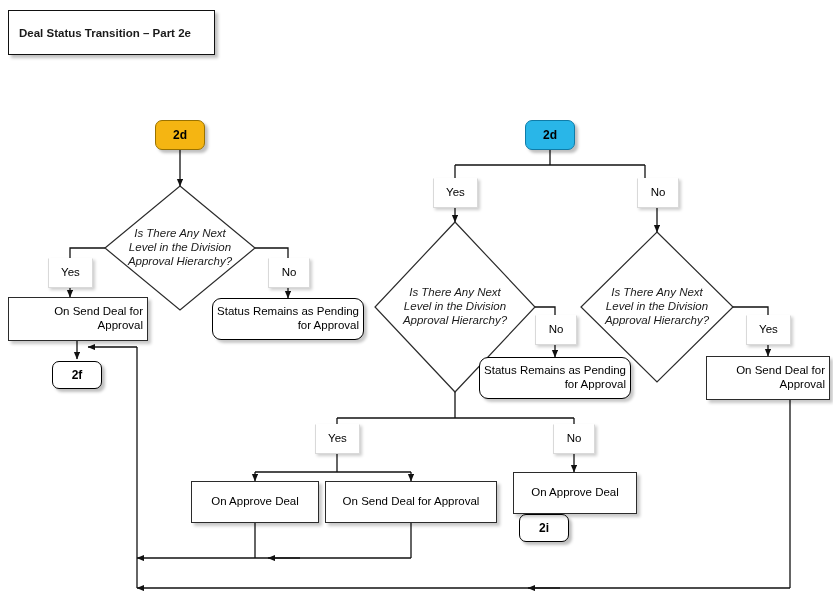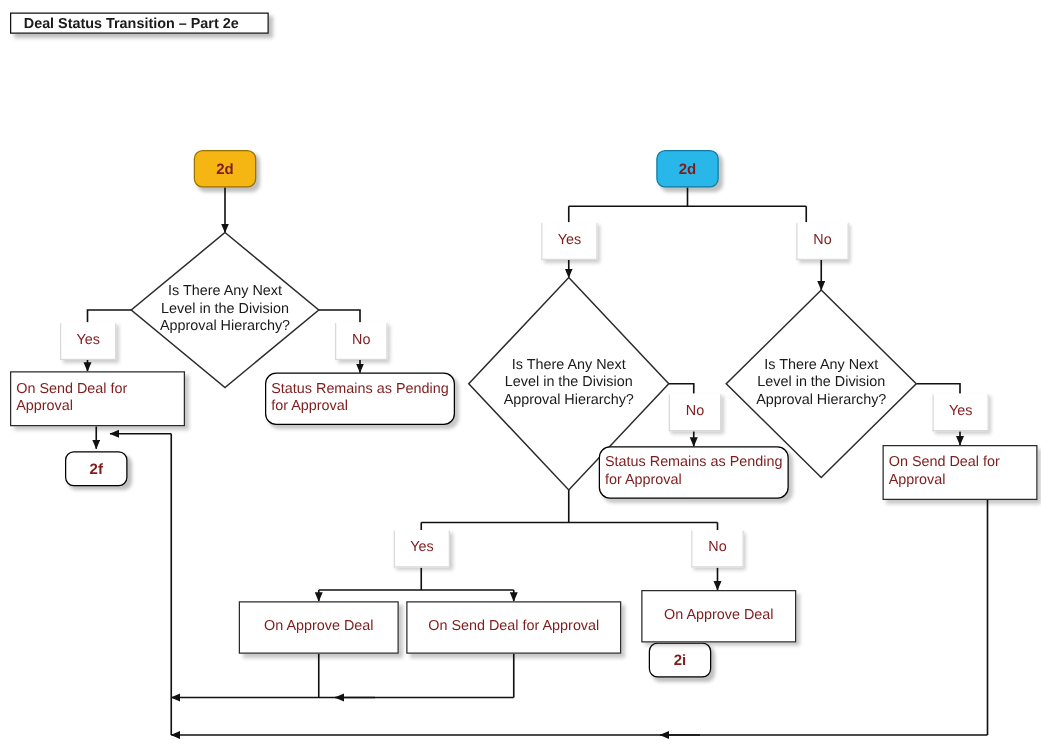--- a/index.html
+++ b/index.html
@@ -2,22 +2,22 @@
 <html><head>
 <meta charset="utf-8">
 <style>
   html,body{margin:0;padding:0;background:#ffffff;}
   body{width:833px;height:601px;position:relative;overflow:hidden;
        font-family:"Liberation Sans","DejaVu Sans",sans-serif;color:#1a1a1a;}
   #canvas{position:absolute;left:0;top:0;width:833px;height:601px;}
   svg.edges{position:absolute;left:0;top:0;width:833px;height:601px;pointer-events:none;}
 
   .node{position:absolute;box-sizing:border-box;display:flex;align-items:center;
-        justify-content:center;text-align:left;line-height:1.18;
-        font-size:11.5px;color:#7f1d1d;}
+        justify-content:center;text-align:right;line-height:1.18;
+        font-size:11.5px;color:#000000;}
 
   
   .proc{background:#ffffff;border:1px solid #2b2b2b;
         box-shadow:3px 3px 3px rgba(0,0,0,0.22);padding:20px 4px;}
 
   
   .round{background:#ffffff;border:1.2px solid #000000;border-radius:9px;
          box-shadow:3px 3px 3px rgba(0,0,0,0.22);padding:2px 4px;}
 
   
@@ -25,27 +25,27 @@
         box-shadow:3px 3px 3px rgba(0,0,0,0.25);}
   .pill.orange{background:#f5b512;border-color:#9a7200;}
   .pill.blue{background:#29b6e8;border-color:#0f7ca8;}
   .pill.white{background:#ffffff;border-color:#000;}
 
   
   .lbl{background:#ffffff;border:1px solid #d9d9d9;border-top-color:#ffffff;
        box-shadow:2px 2px 3px rgba(0,0,0,0.20);font-size:11.5px;}
 
   
-  .diamond{position:absolute;}
+  .diamond{position:absolute;font-style:italic;}
   .diamond .dtext{position:absolute;left:0;top:0;width:100%;height:100%;
        display:flex;align-items:center;justify-content:center;text-align:center;
        font-size:11.5px;line-height:1.2;}
 
   
-  .titlebox{position:absolute;left:8px;top:10px;width:207px;height:17px;
+  .titlebox{position:absolute;left:8px;top:10px;width:207px;height:45px;
         background:#ffffff;border:1px solid #111;
         box-shadow:3px 3px 3px rgba(0,0,0,0.25);
         display:flex;align-items:center;padding-left:10px;
         font-size:11.5px;font-weight:bold;box-sizing:border-box;}
 </style>
 </head>
 <body>
 
 <div id="canvas">
 

